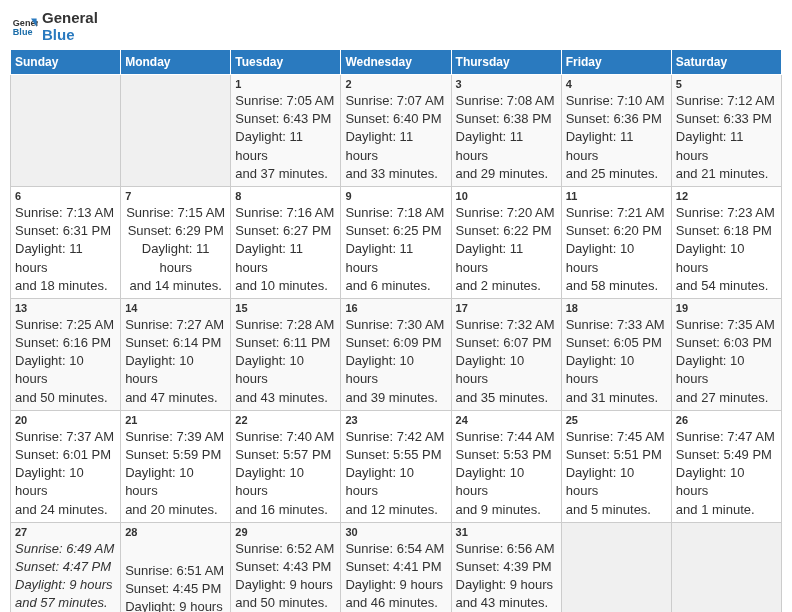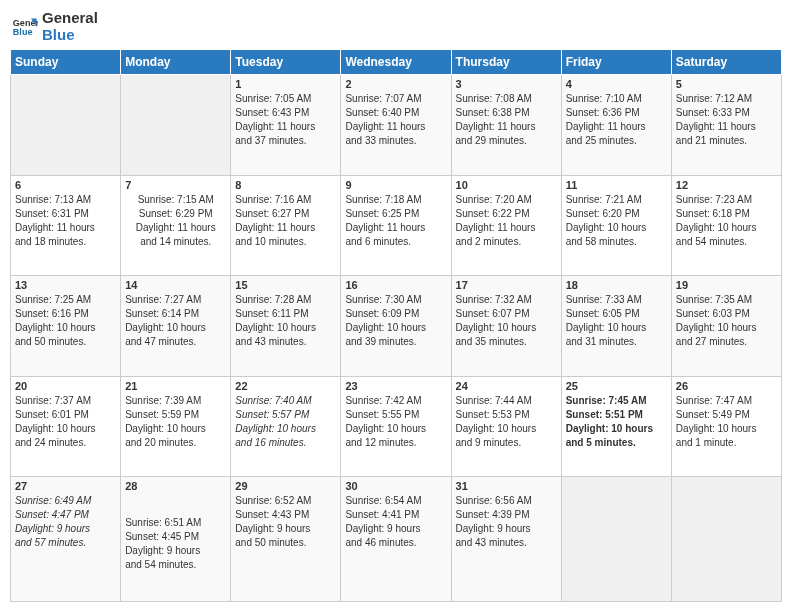--- a/index.html
+++ b/index.html
@@ -74,21 +74,21 @@
       background: #f9f9f9;
     }
     .day-number {
       font-size: 11px;
       font-weight: bold;
       display: block;
       margin-bottom: 2px;
     }
     .day-info {
       line-height: 1.4;
-      font-size: 10px;
+      font-size: 13px;
     }
     .empty-cell {
       background: #f0f0f0 !important;
     }
   </style>
 </head>
 <body>
 
 <div class="page">
   <div class="header">
@@ -274,42 +274,42 @@
           </td>
           <td>
             <span class="day-number">21</span>
             <div class="day-info" style="white-space: pre-line;">Sunrise: 7:39 AM
 Sunset: 5:59 PM
 Daylight: 10 hours
 and 20 minutes.</div>
           </td>
           <td>
             <span class="day-number">22</span>
-            <div class="day-info" style="white-space: pre-line; font-style: italic;">Sunrise: 7:40 AM
+            <div class="day-info" style="white-space: pre-line;">Sunrise: 7:40 AM
 Sunset: 5:57 PM
 Daylight: 10 hours
 and 16 minutes.</div>
           </td>
           <td>
             <span class="day-number">23</span>
             <div class="day-info" style="white-space: pre-line;">Sunrise: 7:42 AM
 Sunset: 5:55 PM
 Daylight: 10 hours
 and 12 minutes.</div>
           </td>
           <td>
             <span class="day-number">24</span>
             <div class="day-info" style="white-space: pre-line;">Sunrise: 7:44 AM
 Sunset: 5:53 PM
 Daylight: 10 hours
 and 9 minutes.</div>
           </td>
           <td>
             <span class="day-number">25</span>
-            <div class="day-info" style="white-space: pre-line; font-weight: bold;">Sunrise: 7:45 AM
+            <div class="day-info" style="white-space: pre-line;">Sunrise: 7:45 AM
 Sunset: 5:51 PM
 Daylight: 10 hours
 and 5 minutes.</div>
           </td>
           <td>
             <span class="day-number">26</span>
             <div class="day-info" style="white-space: pre-line;">Sunrise: 7:47 AM
 Sunset: 5:49 PM
 Daylight: 10 hours
 and 1 minute.</div>

